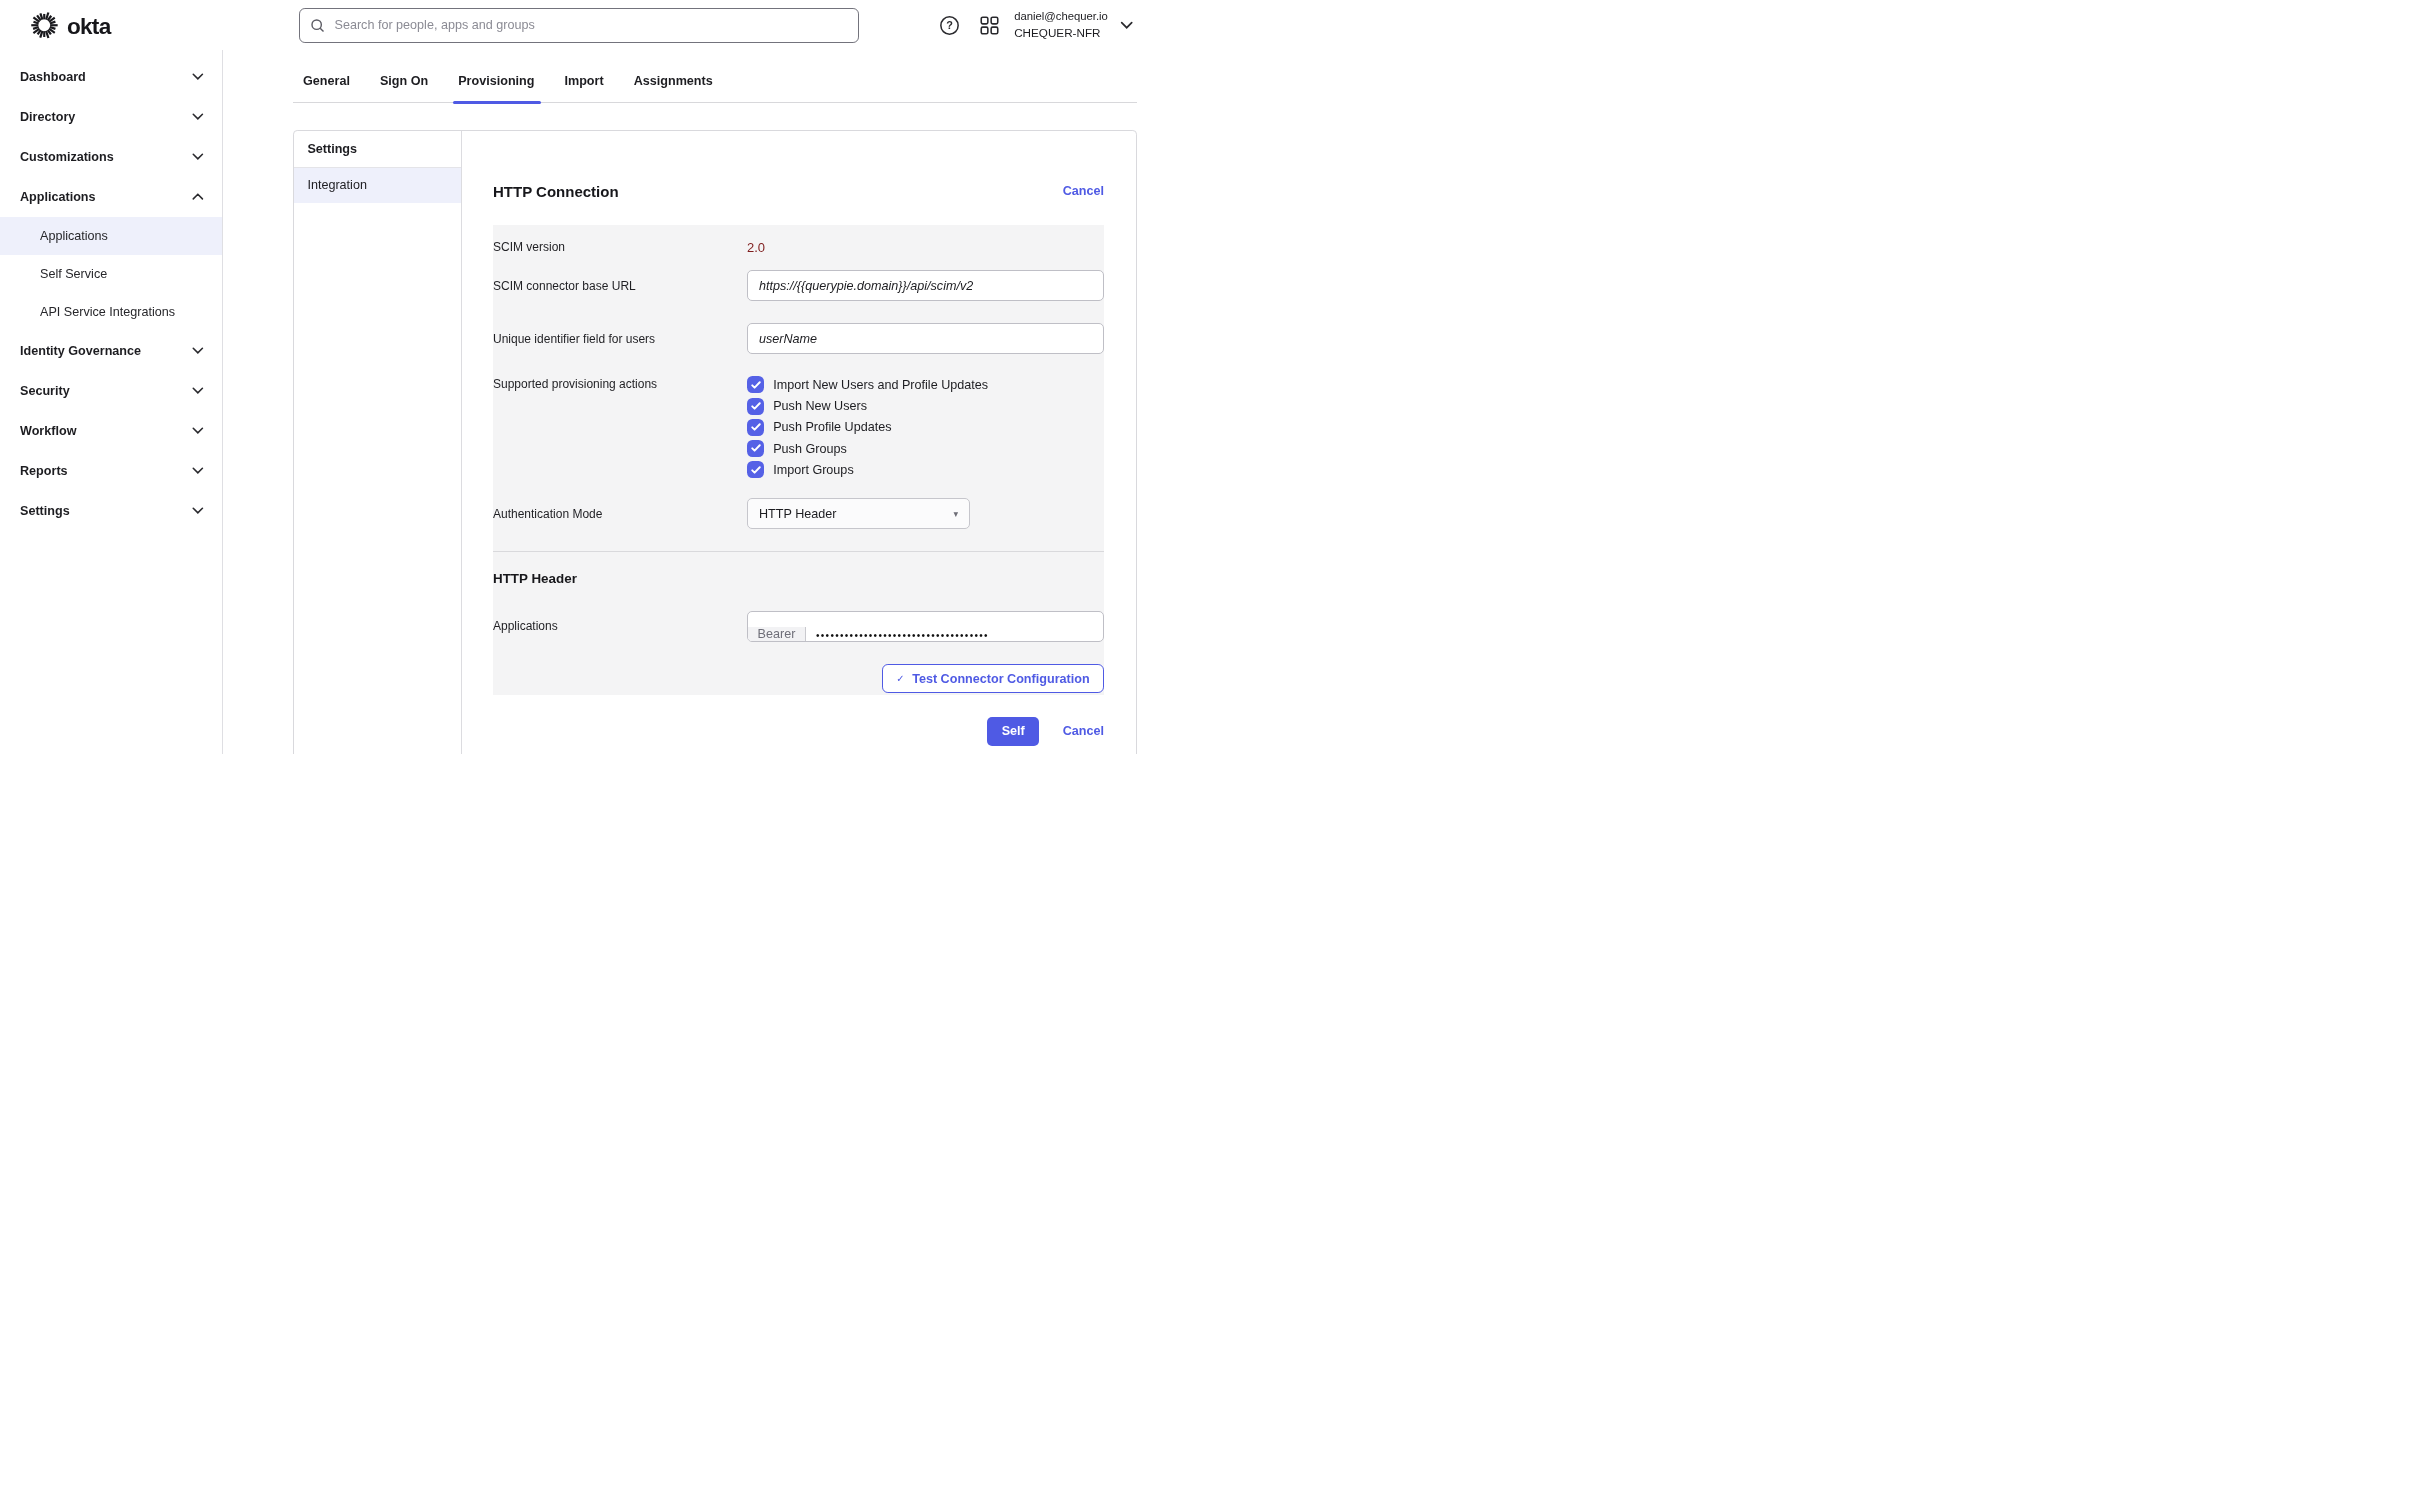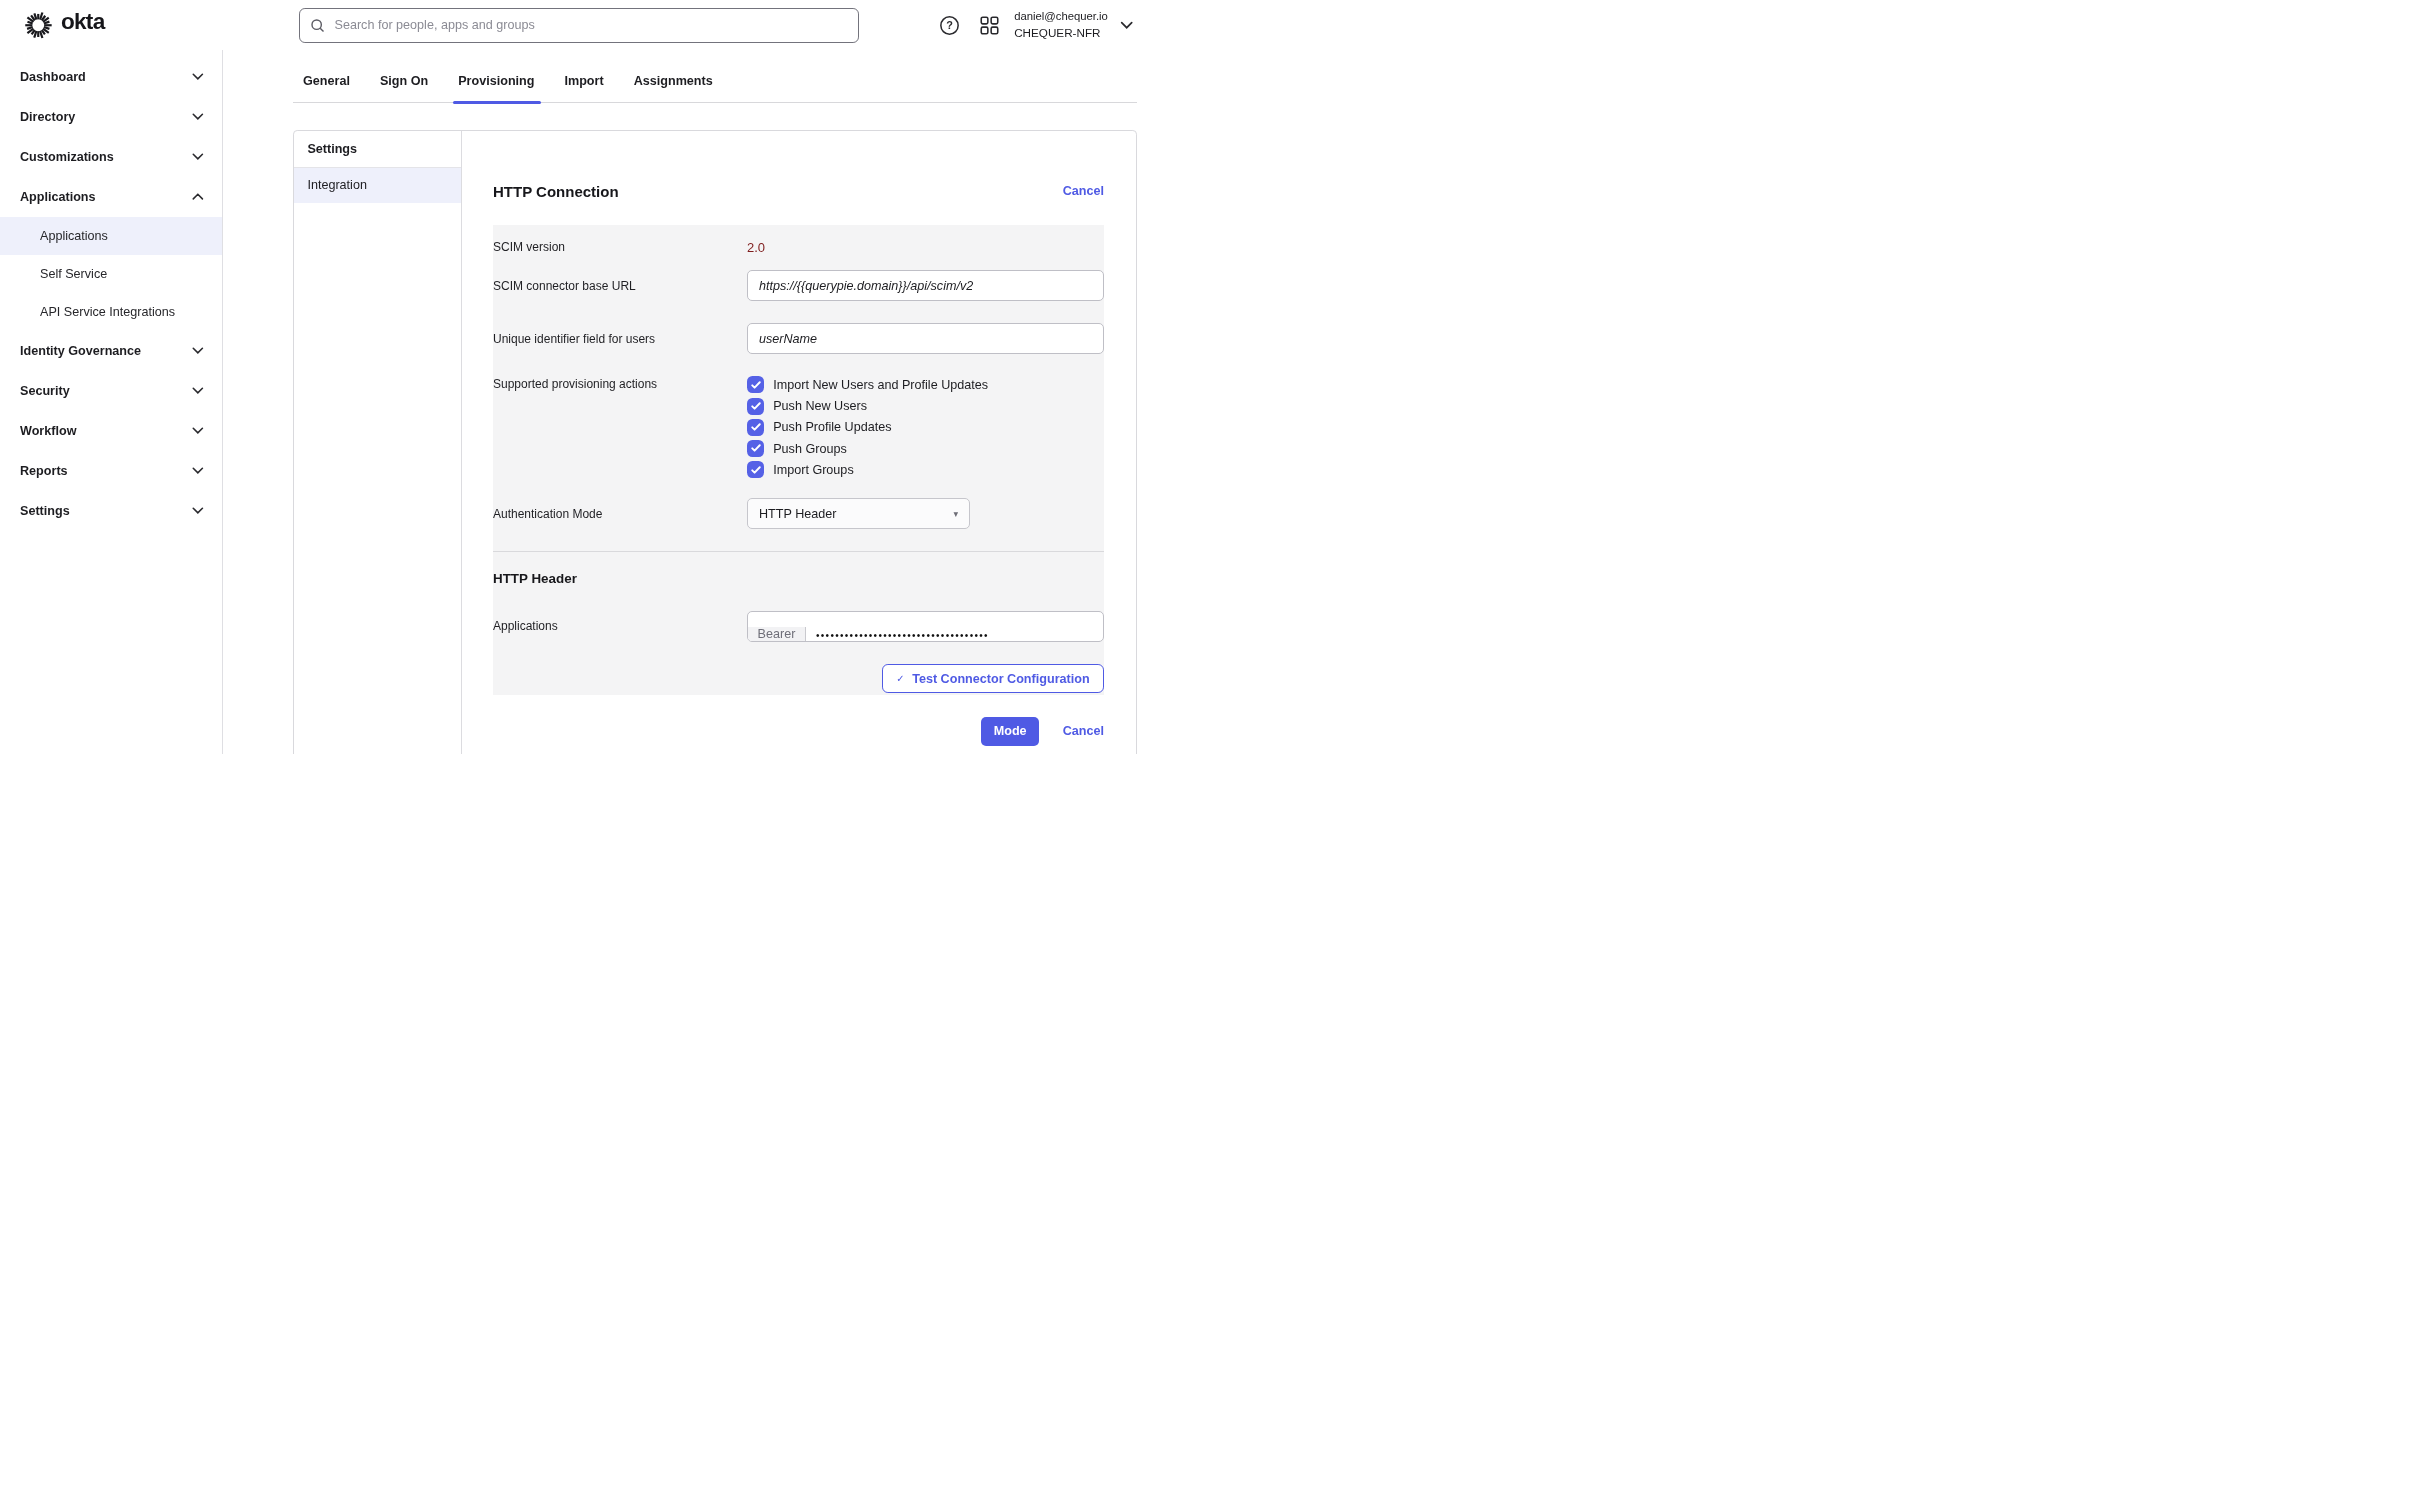--- a/index.html
+++ b/index.html
@@ -6,21 +6,21 @@
   html, body { margin: 0; padding: 0; background: #ffffff; }
   .app {
     position: relative; width: 1207px; height: 754px; overflow: hidden;
     background: #ffffff; color: #1d1d21;
     font-family: "Liberation Sans", sans-serif;
     -webkit-font-smoothing: antialiased;
   }
 
   
   .topbar { position: relative; height: 50px; background: #fff; }
-  .logo { position: absolute; left: 24px; top: 11px; display: flex; align-items: flex-start; gap: 8.4px; cursor: pointer; }
+  .logo { position: absolute; left: 30px; top: 11px; display: flex; align-items: flex-end; gap: 8.4px; cursor: pointer; }
   .logo-text { font-size: 22.6px; font-weight: 700; color: #16161a; letter-spacing: -0.7px; margin-top: -2.5px; }
   .searchbox {
     position: absolute; left: 299px; top: 7.5px; width: 560px; height: 35px;
     border: 1.3px solid #73737c; border-radius: 5.9px; background: #fff;
     display: flex; align-items: center; padding: 0 10px; gap: 7.5px;
   }
   .searchbox input {
     flex: 1; border: none; outline: none; font-size: 12.6px; color: #1d1d21; background: transparent;
     font-family: "Liberation Sans", sans-serif;
   }
@@ -423,21 +423,21 @@
           <div class="test-row">
             <button class="test-btn">
               <span class="tick">✓</span>
               <span>Test Connector Configuration</span>
             </button>
           </div>
 
         </div>
 
         <div class="footer">
-          <button class="save-btn">Mode</button>
+          <button class="save-btn">Self</button>
           <span class="link">Cancel</span>
         </div>
 
       </div>
     </div>
   </div>
 </div>
 
 
 </body></html>

